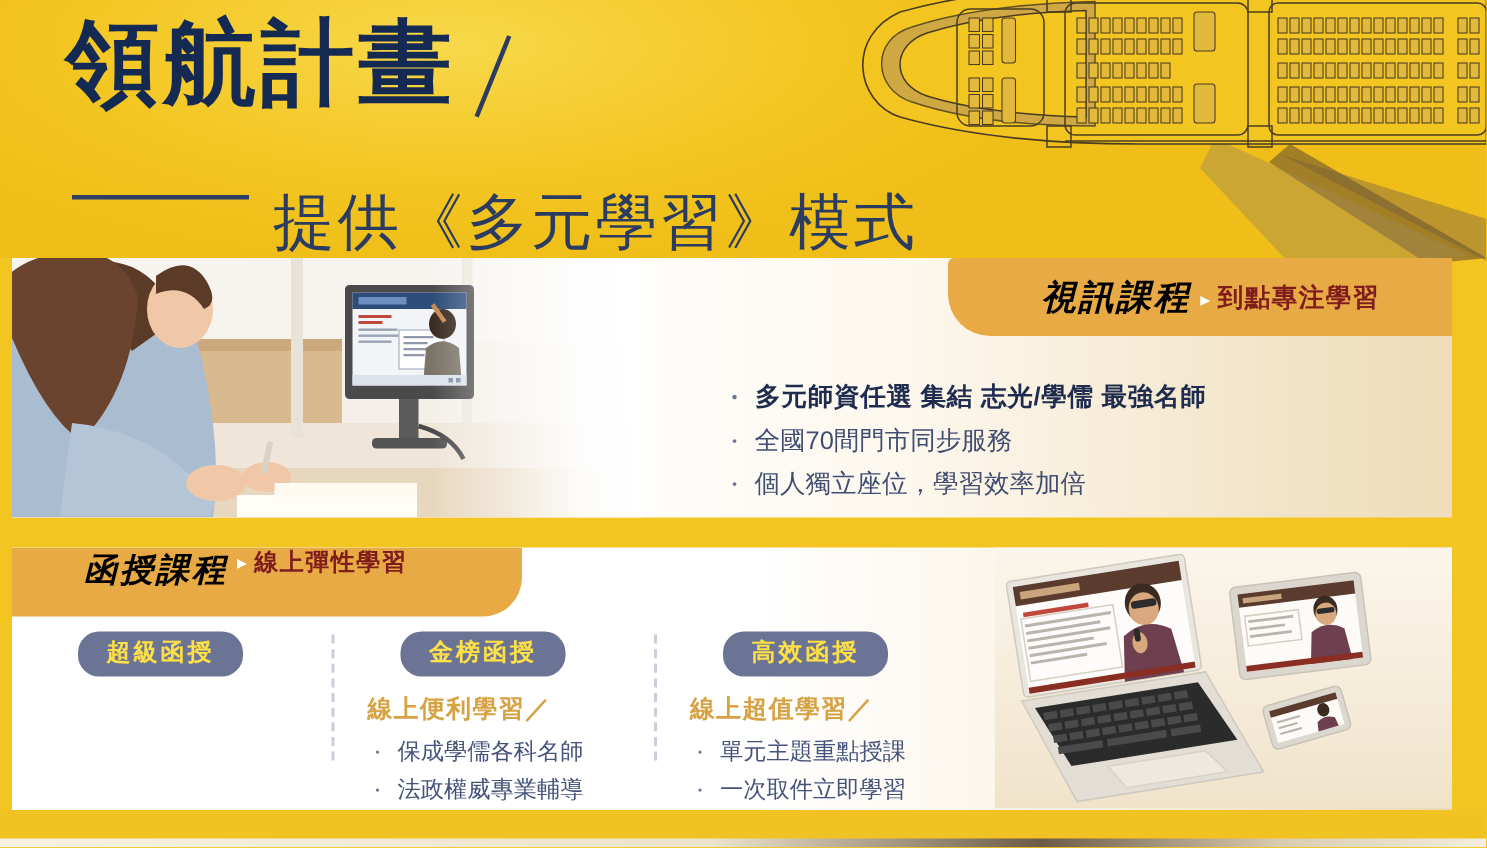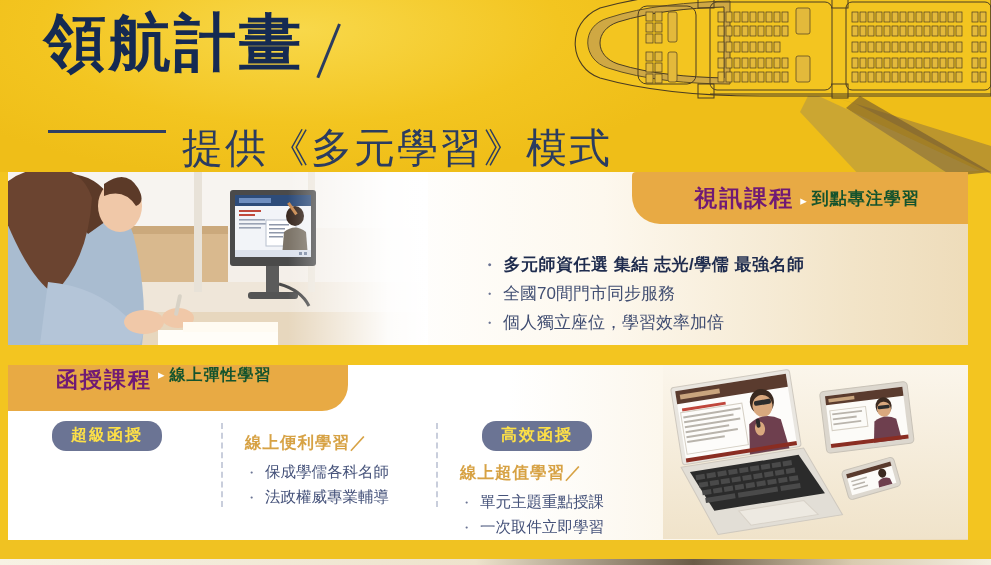--- a/index.html
+++ b/index.html
@@ -57,23 +57,23 @@
   .photo .fade{
     position:absolute;right:0;top:0;width:140px;height:100%;
     background:linear-gradient(to right,rgba(255,255,255,0) 0%,rgba(255,255,255,.93) 72%,#fff 100%);
   }
   .video-badge{
     position:absolute;right:0;top:0;height:52px;min-width:336px;
     background:#E8AA44;border-bottom-left-radius:28px;border-top-left-radius:4px;
     display:flex;align-items:center;justify-content:center;
     padding:0 26px 0 40px;box-sizing:border-box;
   }
-  .badge-big{color:#701a75;font-weight:700;font-size:23px;letter-spacing:2px;}
+  .badge-big{color:#000000;font-weight:700;font-size:23px;letter-spacing:2px;font-style:italic;}
   .badge-arrow{color:#fff;font-size:13px;margin:0 5px 0 6px;position:relative;top:2px;}
-  .badge-small{color:#14532d;font-weight:700;font-size:17px;letter-spacing:1px;}
+  .badge-small{color:#7f1d1d;font-weight:700;font-size:17px;letter-spacing:1px;}
 
   .video-bullets{position:absolute;left:434px;top:62px;}
   .video-bullets li{
     list-style:none;color:#414E72;font-size:17px;line-height:1.72;white-space:nowrap;
   }
   .video-bullets li .dot{color:#6B7494;margin-right:6px;font-size:15px;}
   .video-bullets li.b1{font-weight:700;color:#1F2C4E;letter-spacing:.5px;}
 
   
   .corr-card{
@@ -404,20 +404,21 @@
     </div>
 
     <div class="cols">
 
       <div class="col">
         <div class="pill">超級函授</div>
         <div class="divider"></div>
       </div>
 
       <div class="col">
+        <div class="pill">金榜函授</div>
         <div class="col-head">線上便利學習／</div>
         <ul>
           <li><span class="dot">・</span><span>保成學儒各科名師</span></li>
           <li><span class="dot">・</span><span>法政權威專業輔導</span></li>
         </ul>
         <div class="divider"></div>
       </div>
 
       <div class="col">
         <div class="pill">高效函授</div>

